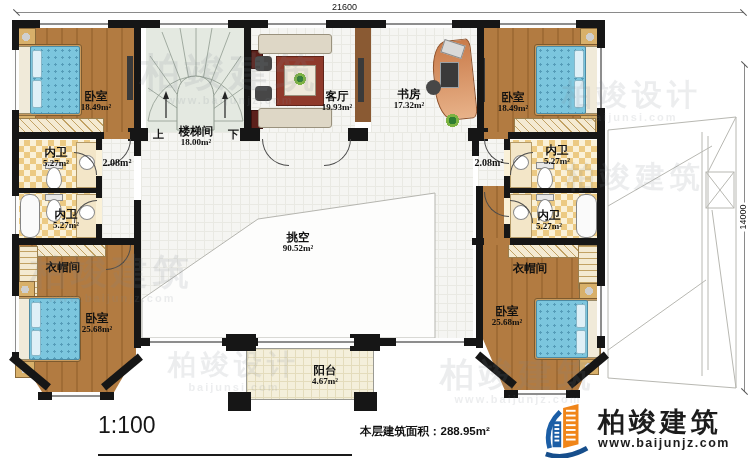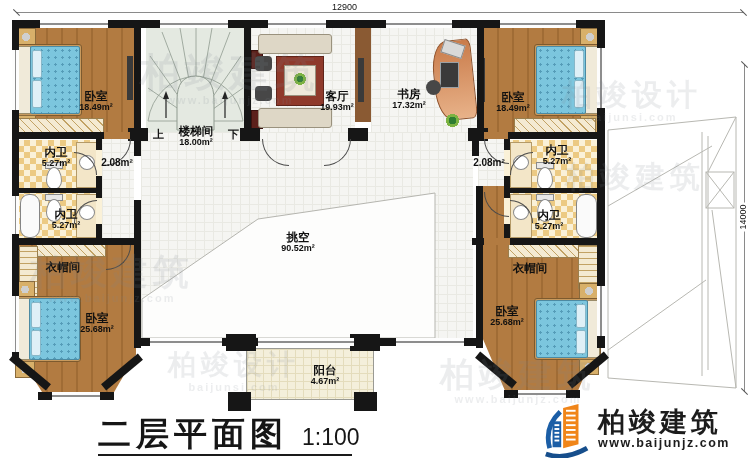--- a/index.html
+++ b/index.html
@@ -37,21 +37,21 @@
   .sofa{background:#ded7c6;border:1px solid #9a927e;border-radius:3px;z-index:3;}
   .rug{background:#8f3a2b;border:1px solid #5f241a;z-index:3;}
   .ctable{background:#efe9da;border:1px solid #9a927e;z-index:3;}
   .chair{background:#474747;border-radius:4px;z-index:3;}
   .dresser{background:#5c211b;border:1px solid #3a120e;z-index:3;}
   .deskc{background:linear-gradient(180deg,#c97b4a,#e8b289);border:1px solid #8d4f28;border-radius:40% 12% 12% 40%;transform:rotate(-6deg);z-index:3;}
   .plant{background:radial-gradient(circle,#2e7d32 0 40%,#7cb342 41% 70%,transparent 71%);z-index:3;}
   
   .rlabel{z-index:6;text-align:center;line-height:1.1;color:#101010;}
   .rname{font-size:11.5px;font-weight:bold;}
-  .rarea{font-size:9px;font-weight:bold;}
+  .rarea{font-size:9px;font-weight:bold;font-family:Liberation Serif, serif;}
   .stairdir{z-index:6;font-size:11px;font-weight:bold;}
   
   .wm{z-index:7;opacity:.14;color:#7d8690;text-align:center;font-weight:bold;line-height:1.1;pointer-events:none;white-space:nowrap;}
   .wmt{letter-spacing:5px;}
   .wmu{font-size:11px;letter-spacing:2px;}
   
   .dimline{background:#8a8a8a;z-index:6;}
   .dimtext{z-index:6;font-size:9px;color:#111;background:#fff;padding:0 2px;}
   .tick{background:#555;width:9px;height:1px;transform:rotate(45deg);z-index:6;}
   
@@ -342,21 +342,21 @@
   <div class="rarea">90.52m²</div>
 </div>
 <div class="abs rlabel" style="left:294px;top:364px;width:62px;">
   <div class="rname">阳台</div>
   <div class="rarea">4.67m²</div>
 </div>
 
 <div class="abs dimline" style="left:16px;top:12px;width:728px;height:1px;"></div>
 <div class="abs tick" style="left:12px;top:12px;"></div>
 <div class="abs tick" style="left:739px;top:12px;"></div>
-<div class="abs dimtext" style="left:330px;top:2px;">12900</div>
+<div class="abs dimtext" style="left:330px;top:2px;">21600</div>
 <div class="abs dimline" style="left:744px;top:64px;width:1px;height:328px;"></div>
 <div class="abs tick" style="left:740px;top:64px;"></div>
 <div class="abs tick" style="left:740px;top:391px;"></div>
 <div class="abs dimtext" style="left:728px;top:212px;transform:rotate(-90deg);transform-origin:center;">14000</div>
 
 <div class="abs wm" style="left:140px;top:50px;font-size:40px;">
   <div class="wmt">柏竣建筑</div>
   <div class="wmu">www.baijunjz.com</div>
 </div>
 <div class="abs wm" style="left:562px;top:78px;font-size:30px;">
@@ -373,25 +373,25 @@
 <div class="abs wm" style="left:168px;top:350px;font-size:28px;">
   <div class="wmt">柏竣设计</div>
   <div class="wmu">baijunsi.com</div>
 </div>
 <div class="abs wm" style="left:440px;top:356px;font-size:34px;">
   <div class="wmt">柏竣建筑</div>
   <div class="wmu">www.baijunjz.com</div>
 </div>
 
 <div class="abs" style="left:98px;top:412px;z-index:8;display:flex;align-items:baseline;gap:14px;">
-  <span class="title-cn">二层平面图</span>
   <span class="title-scale">1:100</span>
 </div>
 <div class="abs" style="left:98px;top:454px;width:254px;height:2px;background:#1a1a1a;z-index:8;"></div>
 <div class="abs" style="left:360px;top:423px;z-index:8;">
+  <div class="tb-line">本层建筑面积：288.95m²</div>
 </div>
 
 <div class="abs" style="left:542px;top:400px;z-index:8;display:flex;align-items:center;gap:8px;">
   <svg width="48" height="58" viewBox="0 0 50 60">
     <path d="M8,50 Q2,28 19,12" fill="none" stroke="#1b5ea6" stroke-width="5"></path>
     <polygon points="22,8 38,4 38,46 22,50" fill="#f08519"></polygon>
     <rect x="11" y="22" width="9" height="27" fill="#1b5ea6"></rect>
     <g fill="#fff">
         <rect x="13" y="25" width="5" height="2"></rect>
         <rect x="13" y="29" width="5" height="2"></rect>

